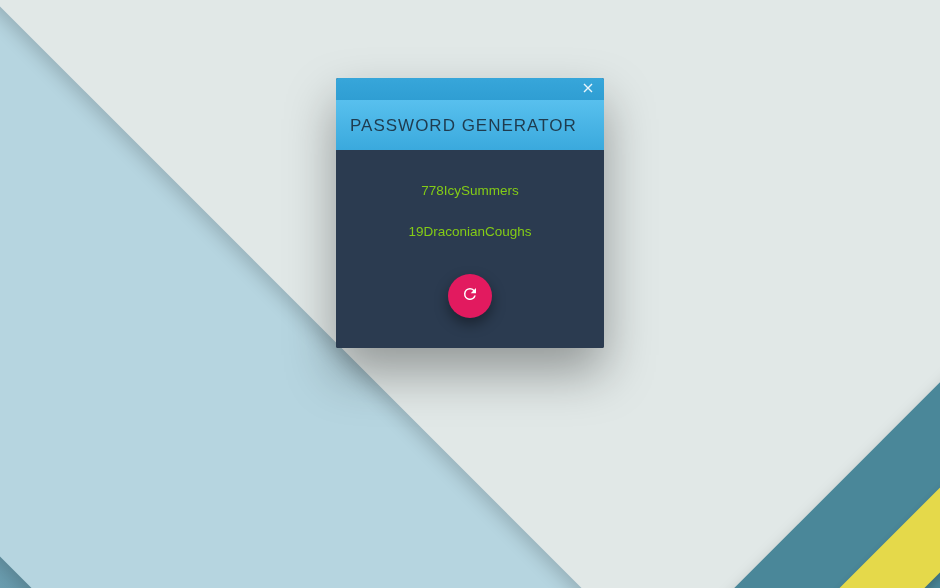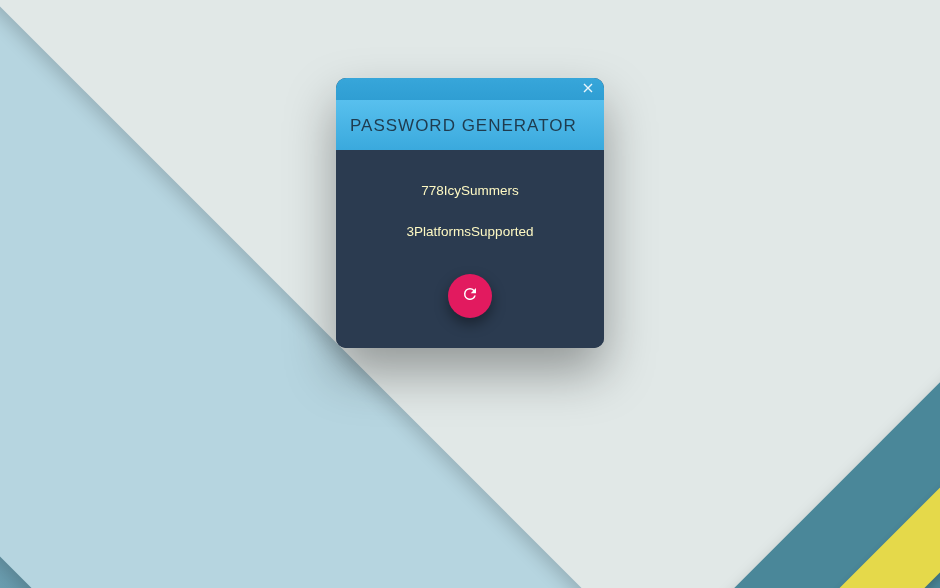--- a/index.html
+++ b/index.html
@@ -41,21 +41,21 @@
     transform: rotate(-45deg);
     box-shadow: 0 6px 16px rgba(0,0,0,0.25);
   }
 
   .card {
     position: absolute;
     left: 336px; top: 78px;
     width: 268px;
     background: #2b3b50;
     box-shadow: 0 24px 50px rgba(0,0,0,0.35);
-    border-radius: 10px;
+    border-radius: 2px;
     overflow: hidden;
   }
   .titlebar {
     height: 22px;
     background: linear-gradient(#37a6da, #2f9ed3);
     display: flex; align-items: center; justify-content: flex-end;
     padding: 0 8px;
   }
   .close {
     width: 16px; height: 16px;
@@ -76,21 +76,21 @@
   }
   .body {
     background: #2b3b50;
     padding: 20px 12px 24px 12px;
   }
   .pw-list {
     list-style: none;
     text-align: center;
   }
   .pw-item {
-    color: #fef9c3;
+    color: #84cc16;
     font-size: 13.5px;
     padding: 13px 4px;
     font-weight: 400;
     white-space: nowrap;
   }
   .fab {
     width: 44px; height: 44px;
     border-radius: 50%;
     background: #e21a5f;
     margin: 22px auto 6px auto;
@@ -119,21 +119,21 @@
           </svg>
       </span>
     </div>
   </div>
   <div class="header">
     <div class="header-title">PASSWORD GENERATOR</div>
   </div>
   <div class="body">
     <ul class="pw-list">
       <li class="pw-item">778IcySummers</li>
-      <li class="pw-item">3PlatformsSupported</li>
+      <li class="pw-item">19DraconianCoughs</li>
     </ul>
     <div class="fab">
       <span>
         <svg viewBox="0 0 24 24">
             <path d="M17.65 6.35A7.96 7.96 0 0 0 12 4a8 8 0 1 0 7.73 10h-2.08A6 6 0 1 1 12 6c1.66 0 3.14.69 4.22 1.78L13 11h7V4l-2.35 2.35z"></path>
           </svg>
       </span>
     </div>
   </div>
 </div>

